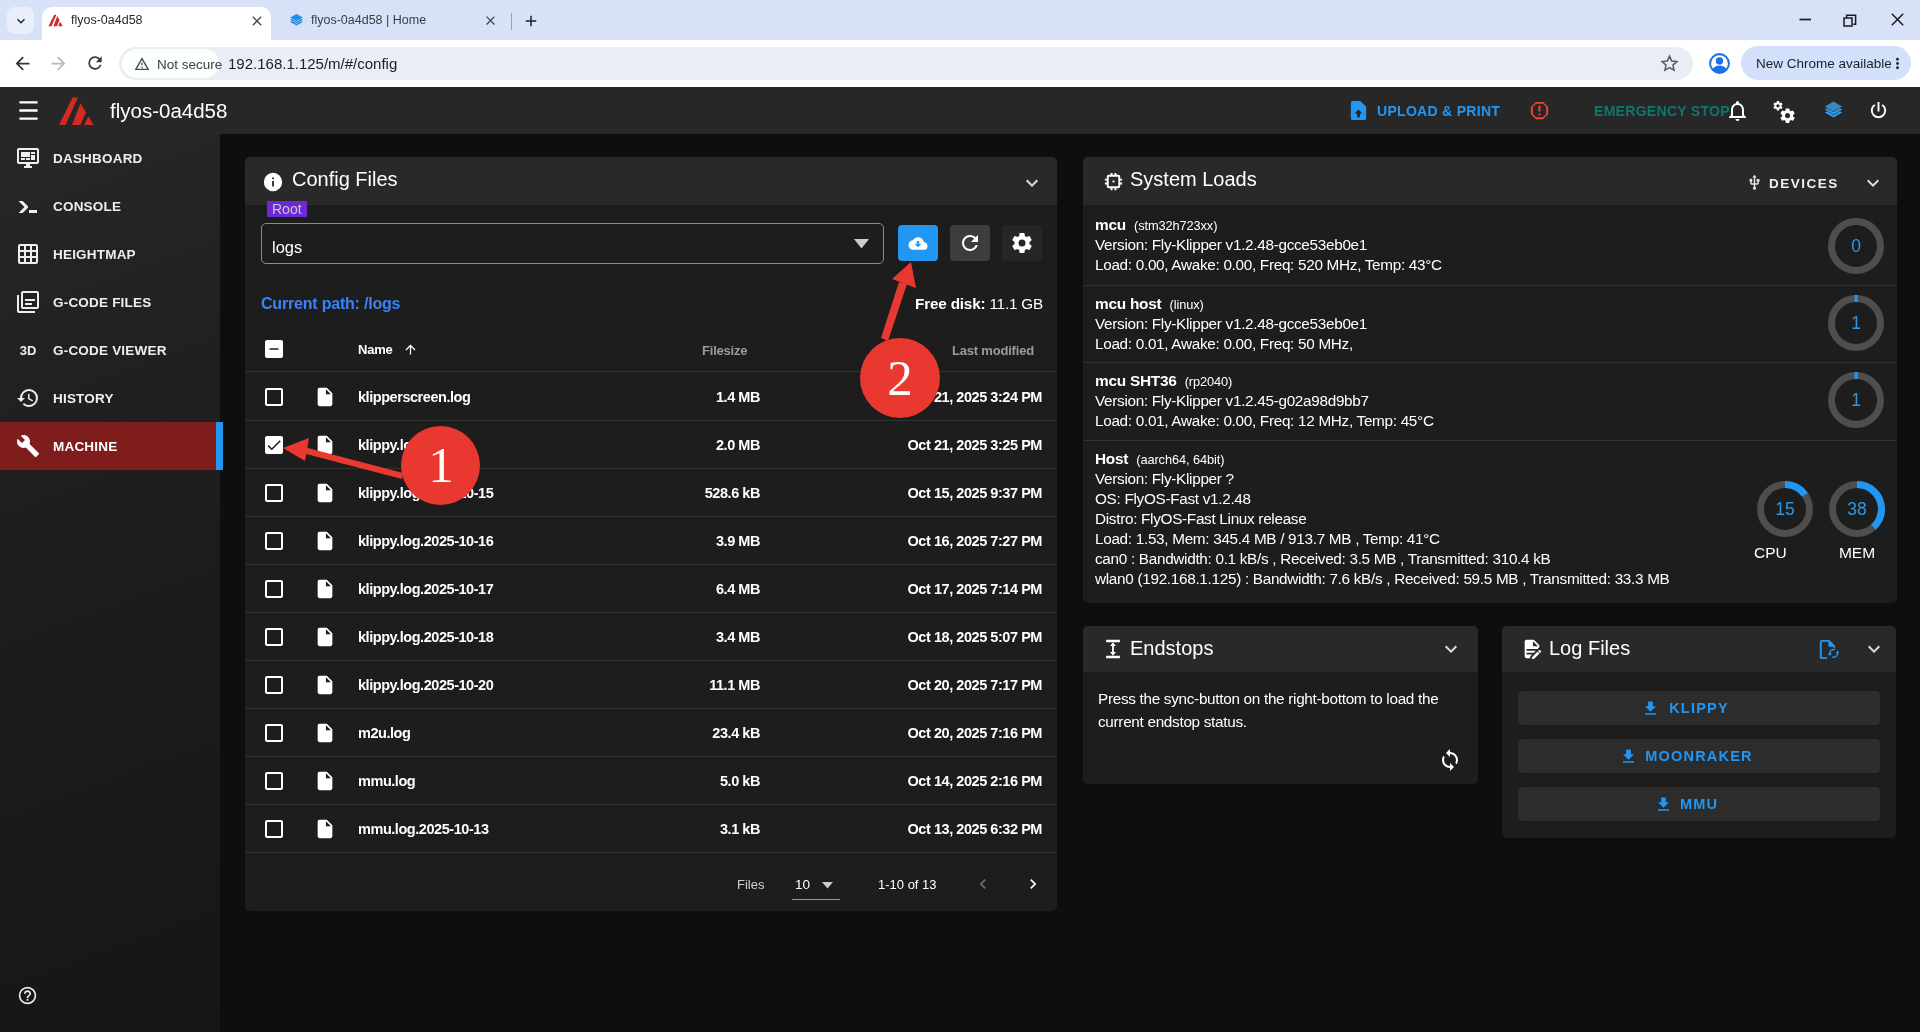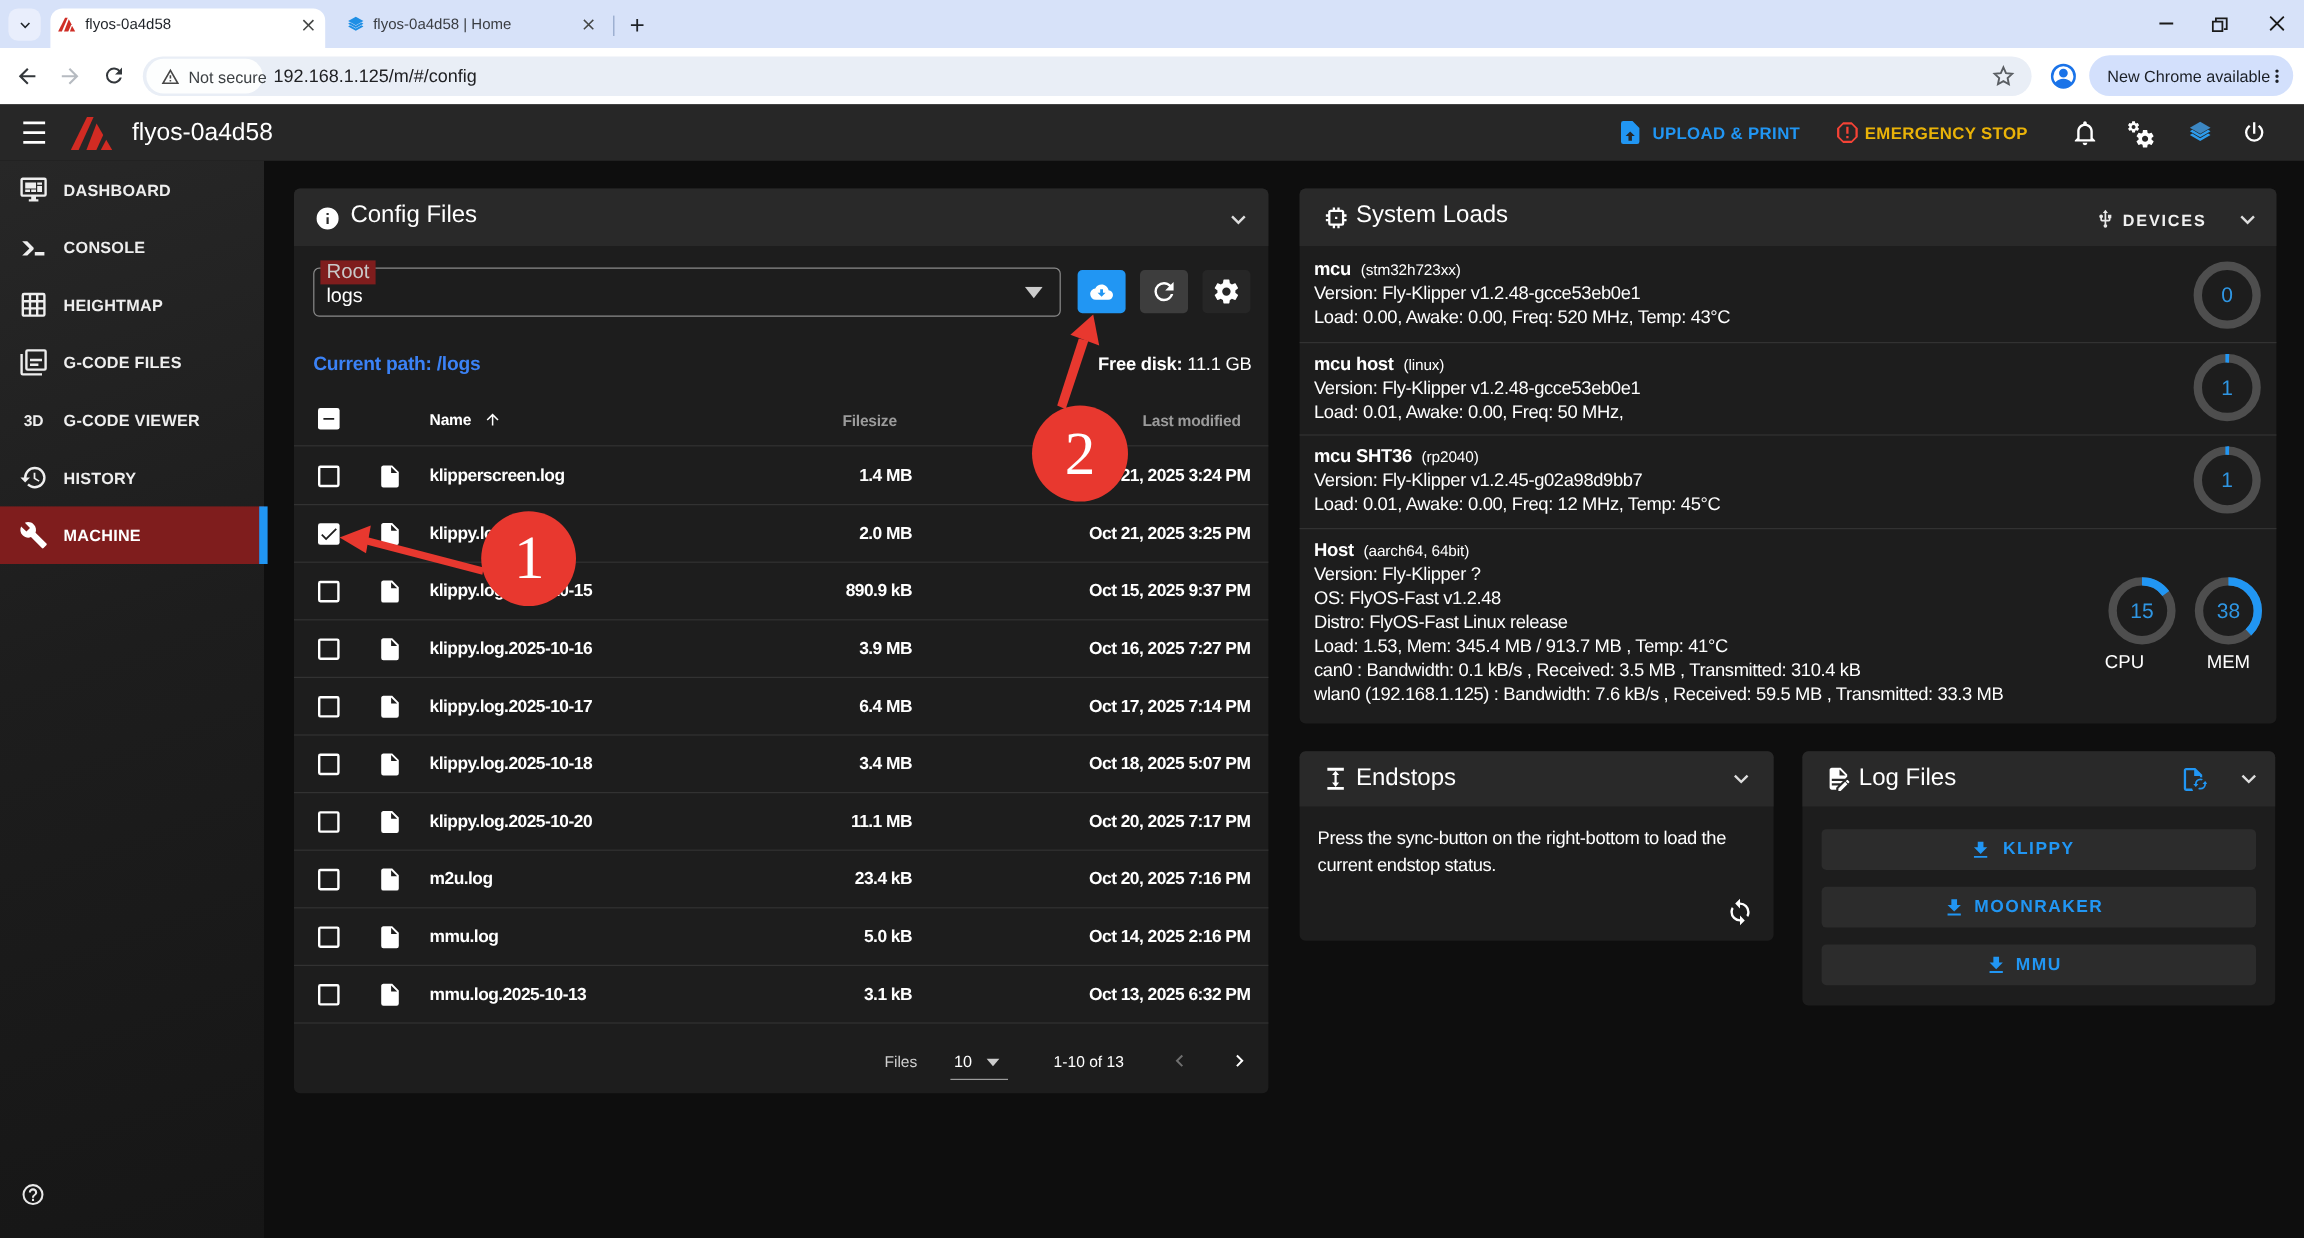--- a/index.html
+++ b/index.html
@@ -140,21 +140,21 @@
   </svg>
   <div class="abs" style="left:110px;top:99px;font-size:20.5px;color:#ffffff;">flyos-0a4d58</div>
 
   <svg class="abs" style="left:1347px;top:99px" width="23" height="23" viewBox="0 0 24 24">
       <path fill="#2196f3" fill-rule="evenodd" d="M14,2H6A2,2 0 0,0 4,4V20A2,2 0 0,0 6,22H18A2,2 0 0,0 20,20V8L14,2M16,15H13.5V19H10.5V15H8L12,11L16,15Z"></path>
     </svg>
   <div class="abar-txt" style="left:1377px;color:#2196f3;">UPLOAD &amp; PRINT</div>
   <svg class="abs" style="left:1528px;top:99px" width="23" height="23" viewBox="0 0 24 24">
       <path fill="#f44336" fill-rule="evenodd" d="M8.27,3L3,8.27V15.73L8.27,21H15.73L21,15.73V8.27L15.73,3H8.27M8.41,5H15.58L19,8.41V15.58L15.58,19H8.41L5,15.58V8.41L8.41,5M11,7H13V13H11V7M11,15H13V17H11V15Z"></path>
     </svg>
-  <div class="abar-txt" style="left:1554px;color:#eab308;">EMERGENCY STOP</div>
+  <div class="abar-txt" style="left:1594px;color:#0f766e;">EMERGENCY STOP</div>
   <svg class="abs" style="left:1726px;top:99px" width="24" height="24" viewBox="0 0 24 24">
       <path fill="#ffffff" d="M16,17H7V10.5C7,8 9,6 11.5,6C14,6 16,8 16,10.5M18,16V10.5C18,7.43 15.86,4.86 13,4.18V3.5A1.5,1.5 0 0,0 11.5,2A1.5,1.5 0 0,0 10,3.5V4.18C7.13,4.86 5,7.43 5,10.5V16L3,18V19H20V18M11.5,22A2,2 0 0,0 13.5,20H9.5A2,2 0 0,0 11.5,22Z"></path>
     </svg>
   <svg class="abs" style="left:1771px;top:99px" width="25" height="25" viewBox="0 0 24 24">
       <path fill="#ffffff" d="M15.9,18.45C17.25,18.45 18.35,17.35 18.35,16C18.35,14.65 17.25,13.55 15.9,13.55C14.54,13.55 13.45,14.65 13.45,16C13.45,17.35 14.54,18.45 15.9,18.45M21.1,16.68L22.58,17.84C22.71,17.95 22.75,18.13 22.66,18.29L21.26,20.71C21.17,20.86 21,20.92 20.83,20.86L19.09,20.16C18.73,20.44 18.33,20.67 17.91,20.85L17.64,22.7C17.62,22.87 17.47,23 17.3,23H14.5C14.32,23 14.18,22.87 14.15,22.7L13.89,20.85C13.46,20.67 13.07,20.44 12.71,20.16L10.96,20.86C10.81,20.92 10.62,20.86 10.54,20.71L9.14,18.29C9.05,18.13 9.09,17.95 9.22,17.84L10.7,16.68L10.65,16L10.7,15.31L9.22,14.16C9.09,14.05 9.05,13.86 9.14,13.71L10.54,11.29C10.62,11.13 10.81,11.07 10.96,11.13L12.71,11.84C13.07,11.56 13.46,11.32 13.89,11.15L14.15,9.29C14.18,9.13 14.32,9 14.5,9H17.3C17.47,9 17.62,9.13 17.64,9.29L17.91,11.15C18.33,11.32 18.73,11.56 19.09,11.84L20.83,11.13C21,11.07 21.17,11.13 21.26,11.29L22.66,13.71C22.75,13.86 22.71,14.05 22.58,14.16L21.1,15.31L21.15,16L21.1,16.68M6.69,8.07C7.56,8.07 8.26,7.37 8.26,6.5C8.26,5.63 7.56,4.92 6.69,4.92A1.58,1.58 0 0,0 5.11,6.5C5.11,7.37 5.82,8.07 6.69,8.07M10.03,6.94L11,7.68C11.07,7.75 11.09,7.87 11.03,7.97L10.13,9.53C10.08,9.63 9.96,9.67 9.86,9.63L8.74,9.18L8,9.62L7.81,10.81C7.79,10.92 7.7,11 7.59,11H5.79C5.67,11 5.58,10.92 5.56,10.81L5.4,9.62L4.64,9.18L3.5,9.63C3.41,9.67 3.3,9.63 3.24,9.53L2.34,7.97C2.28,7.87 2.31,7.75 2.39,7.68L3.34,6.94L3.31,6.5L3.34,6.06L2.39,5.32C2.31,5.25 2.28,5.13 2.34,5.03L3.24,3.47C3.3,3.37 3.41,3.33 3.5,3.37L4.63,3.82L5.4,3.38L5.56,2.19C5.58,2.08 5.67,2 5.79,2H7.59C7.7,2 7.79,2.08 7.81,2.19L8,3.38L8.74,3.82L9.86,3.37C9.96,3.33 10.08,3.37 10.13,3.47L11.03,5.03C11.09,5.13 11.07,5.25 11,5.32L10.03,6.06L10.06,6.5L10.03,6.94Z"></path>
     </svg>
   <svg class="abs" style="left:1822px;top:99px" width="23" height="24" viewBox="0 0 24 24">
     <path fill="#3c87c2" d="M12,2L21,7.2L12,12.4L3,7.2Z"></path>
     <path fill="#2d9cec" d="M12,8.2L19.2,4.1L21,7.2L12,12.4L3,7.2L4.8,4.1Z" opacity="0"></path>
     <path fill="#2d9cec" d="M5.1,9.1L12,13.1L18.9,9.1L21,10.4L12,15.6L3,10.4Z"></path>
@@ -216,21 +216,21 @@
     <div class="card-head"></div>
     <svg class="abs" style="left:17px;top:14px" width="22" height="22" viewBox="0 0 24 24">
         <path fill="#ffffff" d="M13,9H11V7H13M13,17H11V11H13M12,2A10,10 0 0,0 2,12A10,10 0 0,0 12,22A10,10 0 0,0 22,12A10,10 0 0,0 12,2Z"></path>
       </svg>
     <div class="card-title" style="left:47px;top:11px;">Config Files</div>
     <svg class="abs" style="left:775px;top:14px" width="24" height="24" viewBox="0 0 24 24">
         <path fill="#dddddd" d="M7.41,8.58L12,13.17L16.59,8.58L18,10L12,16L6,10L7.41,8.58Z"></path>
       </svg>
 
     <div class="abs" style="left:16px;top:66px;width:623px;height:41px;border:1px solid #8b8b8b;border-radius:5px;"></div>
-    <div class="abs" style="left:22px;top:60px;background:#7f1d1d;padding:0 5px;font-size:17px;color:#c9c9c9;">Root</div>
+    <div class="abs" style="left:22px;top:44px;background:#6d28d9;padding:0 5px;font-size:14px;color:#c9c9c9;">Root</div>
     <div class="abs" style="left:27px;top:81px;font-size:16.5px;color:#ffffff;">logs</div>
     <svg class="abs" style="left:609px;top:82px" width="15" height="10" viewBox="0 0 15 10">
         <path fill="#cccccc" d="M0,0H15L7.5,9.5Z"></path>
       </svg>
     <div class="abs" style="left:653px;top:68px;width:40px;height:36px;background:#2196f3;border-radius:4px;"></div>
     <svg class="abs" style="left:662px;top:77px" width="22" height="19" viewBox="0 0 24 24">
         <path fill="#ffffff" fill-rule="evenodd" d="M19.35,10.04C18.67,6.59 15.64,4 12,4C9.11,4 6.6,5.64 5.35,8.04C2.34,8.36 0,10.91 0,14A6,6 0 0,0 6,20H19A5,5 0 0,0 24,15C24,12.36 21.95,10.22 19.35,10.04M16.2,12.5L12,16.7L7.8,12.5H10.5V8.9H13.5V12.5H16.2Z"></path>
       </svg>
     <div class="abs" style="left:705px;top:68px;width:40px;height:36px;background:#3d3d3d;border-radius:4px;"></div>
     <svg class="abs" style="left:713px;top:74px" width="24" height="24" viewBox="0 0 24 24">
@@ -278,21 +278,21 @@
         <div class="fsize">2.0 MB</div>
         <div class="fdate">Oct 21, 2025 3:25 PM</div>
       </div>
       <div class="sep" style="top:311px;"></div>
       <div class="trow" style="top:312px;">
         <div class="cb"></div>
         <svg class="fico" viewBox="0 0 24 24">
           <path fill="#ffffff" d="M13,9V3.5L18.5,9M6,2C4.89,2 4,2.89 4,4V20A2,2 0 0,0 6,22H18A2,2 0 0,0 20,20V8L14,2H6Z"></path>
         </svg>
         <div class="fname">klippy.log.2025-10-15</div>
-        <div class="fsize">890.9 kB</div>
+        <div class="fsize">528.6 kB</div>
         <div class="fdate">Oct 15, 2025 9:37 PM</div>
       </div>
       <div class="sep" style="top:359px;"></div>
       <div class="trow" style="top:360px;">
         <div class="cb"></div>
         <svg class="fico" viewBox="0 0 24 24">
           <path fill="#ffffff" d="M13,9V3.5L18.5,9M6,2C4.89,2 4,2.89 4,4V20A2,2 0 0,0 6,22H18A2,2 0 0,0 20,20V8L14,2H6Z"></path>
         </svg>
         <div class="fname">klippy.log.2025-10-16</div>
         <div class="fsize">3.9 MB</div>

